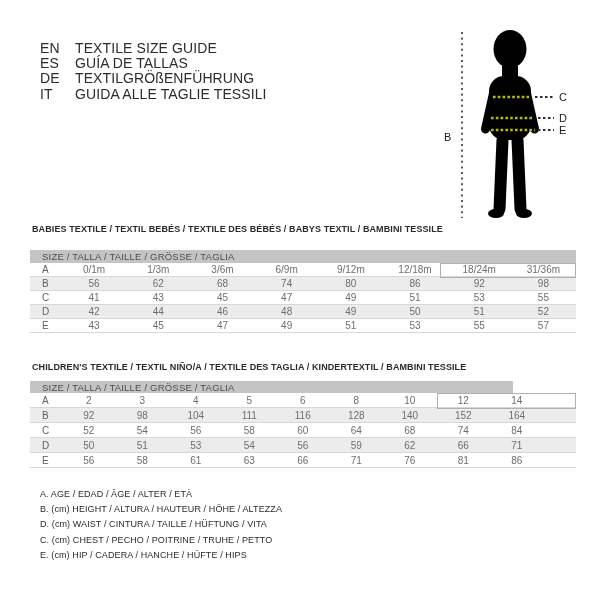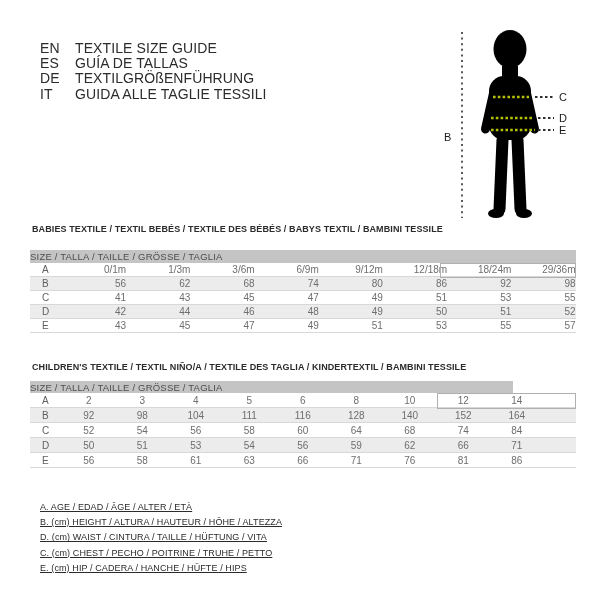--- a/index.html
+++ b/index.html
@@ -17,38 +17,38 @@
   
   .figure { left:430px; top:10px; width:170px; height:220px; }
   .mlabel { position:absolute; font-size:11px; color:#1a1a1a; line-height:12px; }
 
   
   .ttitle { left:32px; font-size:9px; font-weight:bold; color:#2b2b2b; letter-spacing:0.1px; }
 
   
   .table { left:30px; width:546px; }
   .thead { background:#c4c4c4; color:#4d4d4d; font-size:9.5px; display:flex;
-           align-items:center; padding-left:0; letter-spacing:0.2px; }
+           align-items:center; padding-left:12px; letter-spacing:0.2px; }
   .babies .thead { height:13px; width:546px; }
   .children .thead { height:12px; width:483px; }
   .trow { display:flex; align-items:center; border-bottom:1px solid #d8d8d8;
           font-size:10px; color:#6e6e6e; }
   .babies .trow { height:14px; }
   .children .trow { height:15px; }
   .trow.shade { background:#ececec; }
   .lab { width:32px; padding-left:12px; color:#606060; }
-  .babies .cell { width:64.2px; text-align:right; }
+  .babies .cell { width:64.2px; text-align:center; }
   .children .cell { width:53.5px; text-align:center; }
   .hbox { position:absolute; border:1px solid #b0b0b0; pointer-events:none; }
   .babies .hbox { left:410px; top:13px; width:136px; height:15px; }
   .children .hbox { left:407px; top:12px; width:139px; height:16px; }
 
   
-  .legend { left:40px; top:500px; font-size:9px; line-height:15.2px;
-            color:#2b2b2b; letter-spacing:0.1px;text-decoration:underline; }
+  .legend { left:40px; top:487px; font-size:9px; line-height:15.2px;
+            color:#2b2b2b; letter-spacing:0.1px; }
 </style>
 </head>
 <body>
 
 <div class="page">
 
   <div class="lang-block abs">
     <div class="lang-row">
       <span class="lang-code">EN</span>
       <span>TEXTILE SIZE GUIDE</span>
@@ -100,21 +100,21 @@
     <div>
         <div class="trow">
           <span class="lab">A</span>
           <span class="cell">0/1m</span>
           <span class="cell">1/3m</span>
           <span class="cell">3/6m</span>
           <span class="cell">6/9m</span>
           <span class="cell">9/12m</span>
           <span class="cell">12/18m</span>
           <span class="cell">18/24m</span>
-          <span class="cell">29/36m</span>
+          <span class="cell">31/36m</span>
         </div>
         <div class="trow shade">
           <span class="lab">B</span>
           <span class="cell">56</span>
           <span class="cell">62</span>
           <span class="cell">68</span>
           <span class="cell">74</span>
           <span class="cell">80</span>
           <span class="cell">86</span>
           <span class="cell">92</span>

